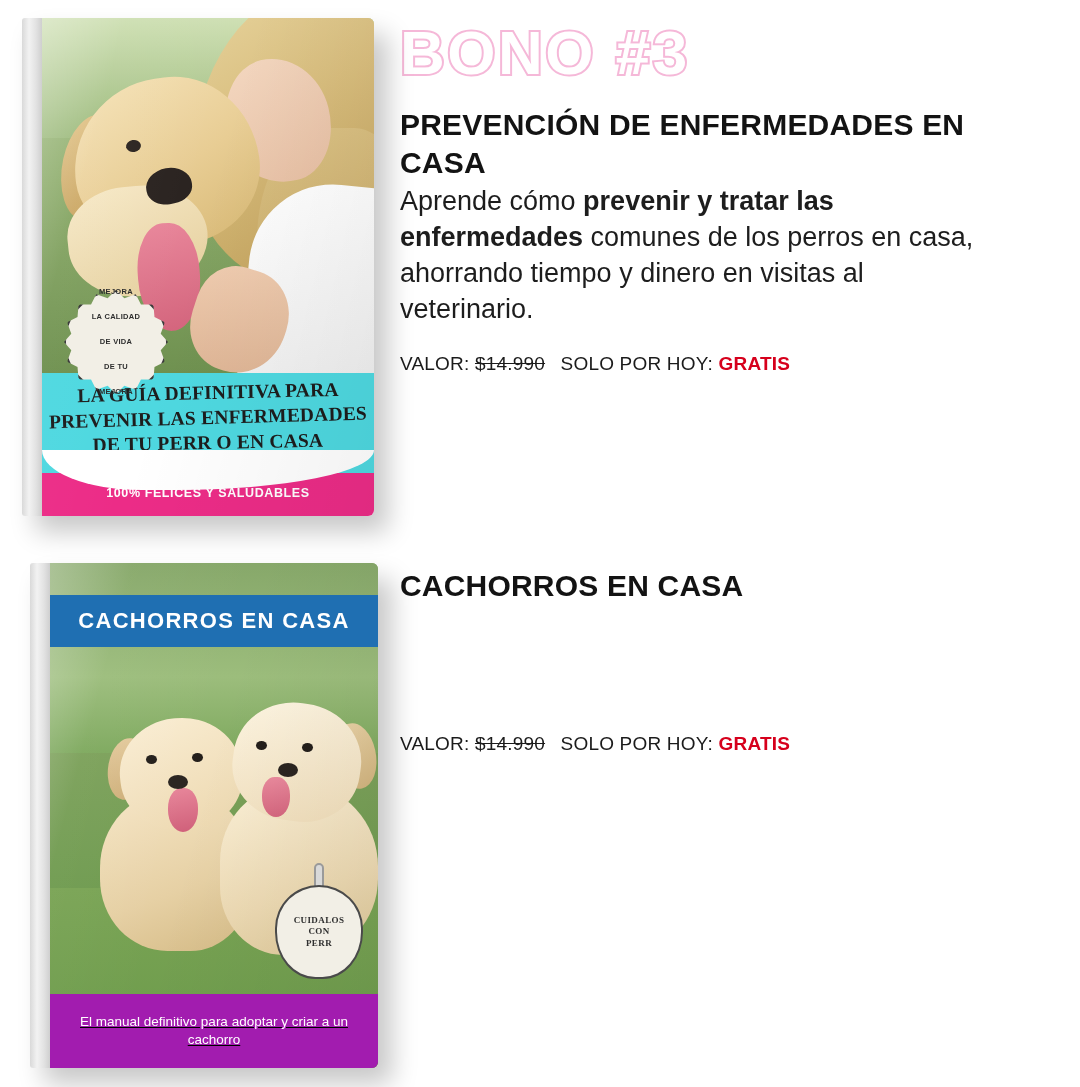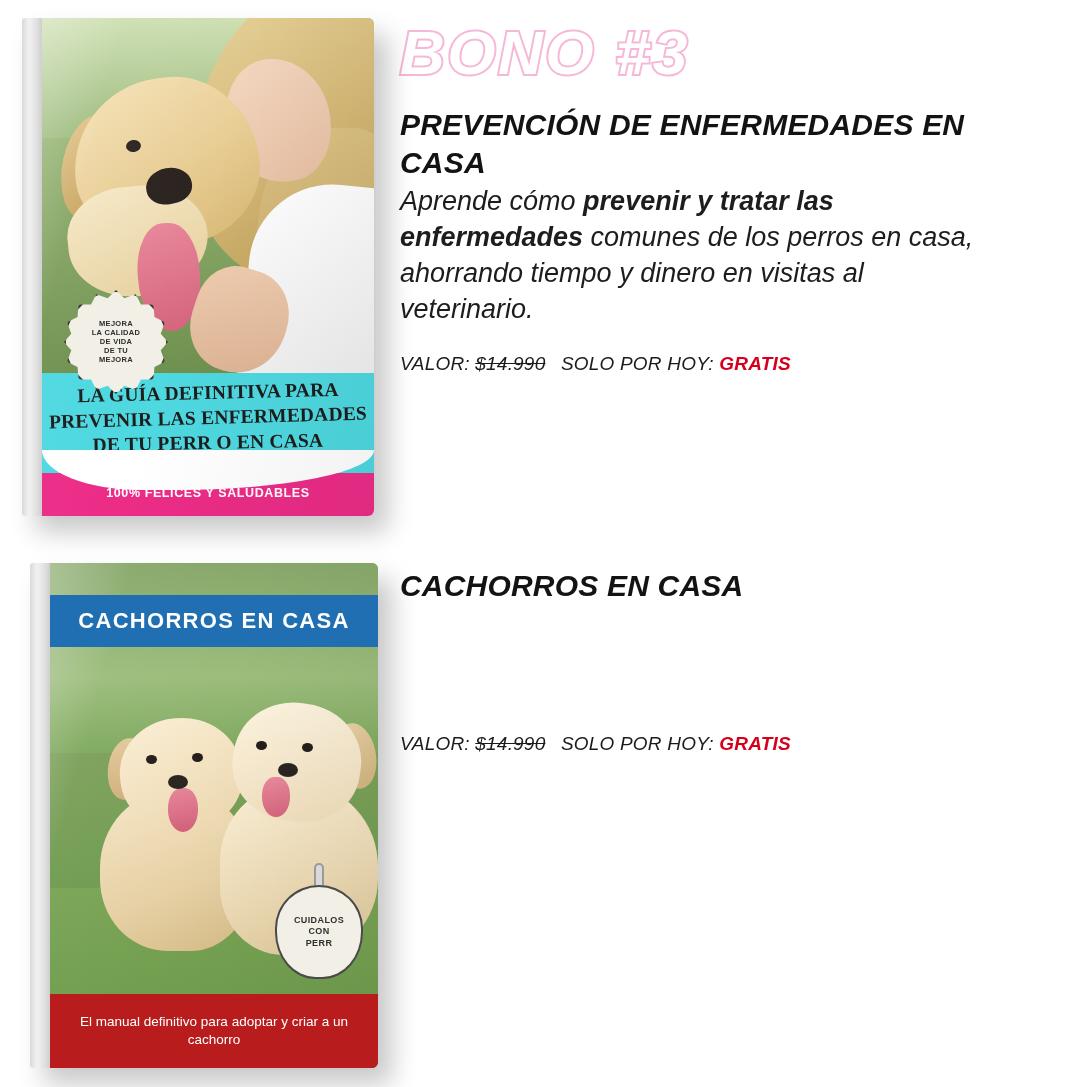--- a/index.html
+++ b/index.html
@@ -178,21 +178,21 @@
     clip-path: polygon(
       50% 0%, 58% 8%, 69% 4%, 74% 14%, 86% 14%, 87% 26%, 97% 31%, 93% 42%,
       100% 50%, 93% 58%, 97% 69%, 87% 74%, 86% 86%, 74% 86%, 69% 96%, 58% 92%,
       50% 100%, 42% 92%, 31% 96%, 26% 86%, 14% 86%, 13% 74%, 3% 69%, 7% 58%,
       0% 50%, 7% 42%, 3% 31%, 13% 26%, 14% 14%, 26% 14%, 31% 4%, 42% 8%);
   }
   .b1-badge .txt {
     position: absolute; inset: 0;
     display: flex; flex-direction: column;
     align-items: center; justify-content: center;
-    gap: 1px;
+    gap: 17px;
     font-size: 7.5px;
     font-weight: 700;
     letter-spacing: .3px;
     color: #2d2d2d;
     text-align: center;
     line-height: 1.05;
   }
 
   .b1-teal {
     position: absolute;
@@ -354,43 +354,44 @@
     border-radius: 6px;
     background: #d9d9d9;
   }
   .b2-tag .txt {
     position: absolute; inset: 0;
     display: flex; flex-direction: column;
     align-items: center; justify-content: center;
     font-size: 9px; font-weight: 700;
     color: #2f2f2f; text-align: center; line-height: 1.25;
     letter-spacing: .4px;
+    font-family: Liberation Serif, serif;
   }
   .b2-bottom {
     position: absolute;
     left: 20px; right: 0; bottom: 0; height: 74px;
-    background: #b91c1c;
+    background: #a21caf;
     z-index: 8;
     display: flex; align-items: center; justify-content: center;
     padding: 0 30px;
+    text-decoration: underline;
   }
   .b2-bottom span {
     color: #fff;
     font-size: 13.5px;
     text-align: center;
     line-height: 1.35;
     font-family: "Liberation Sans", sans-serif;
   }
 
   
   .text-col {
     flex: 1 1 auto;
     padding-left: 5px;
     padding-right: 30px;
-    font-style: italic;
   }
 
   .bono-label {
     font-size: 62px;
     font-weight: 700;
     letter-spacing: 2.5px;
     color: #ffffff;
     -webkit-text-stroke: 4px #f5b8d8;
     paint-order: stroke fill;
     line-height: 1;

